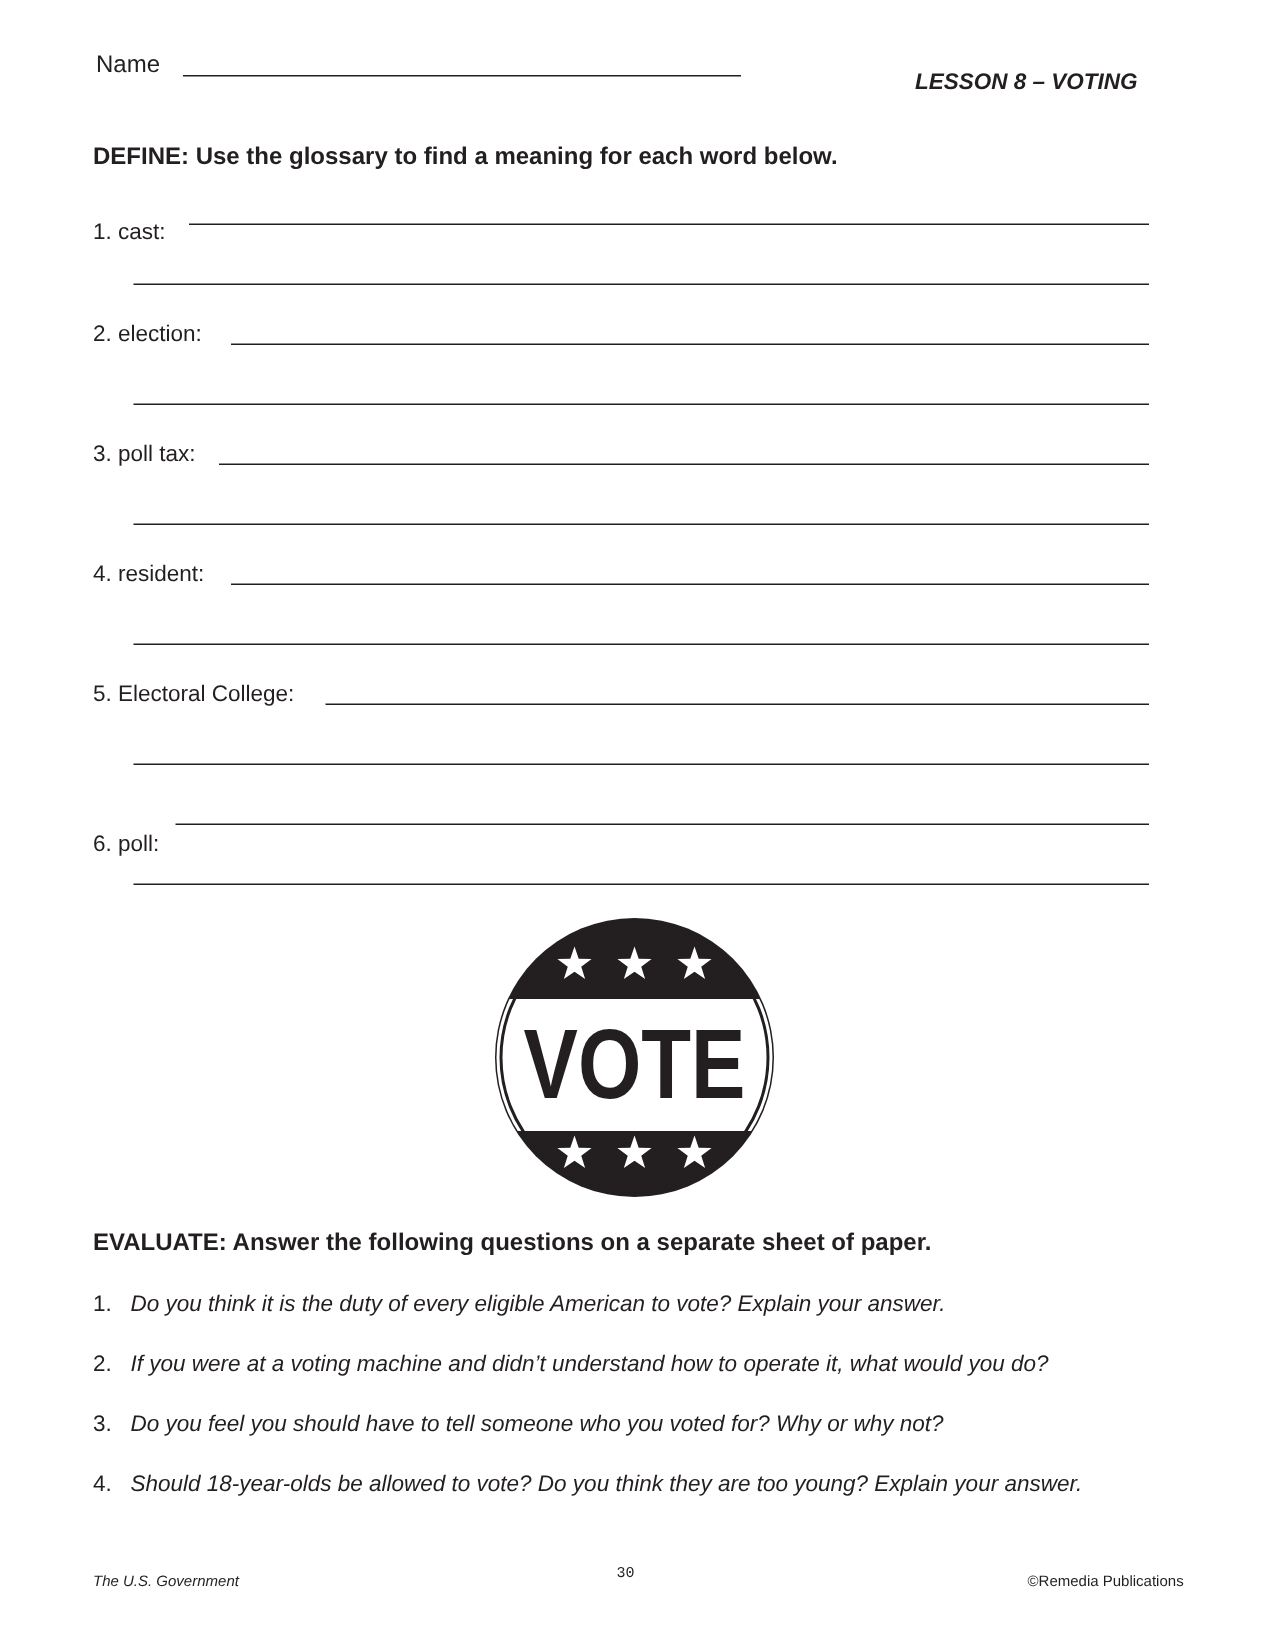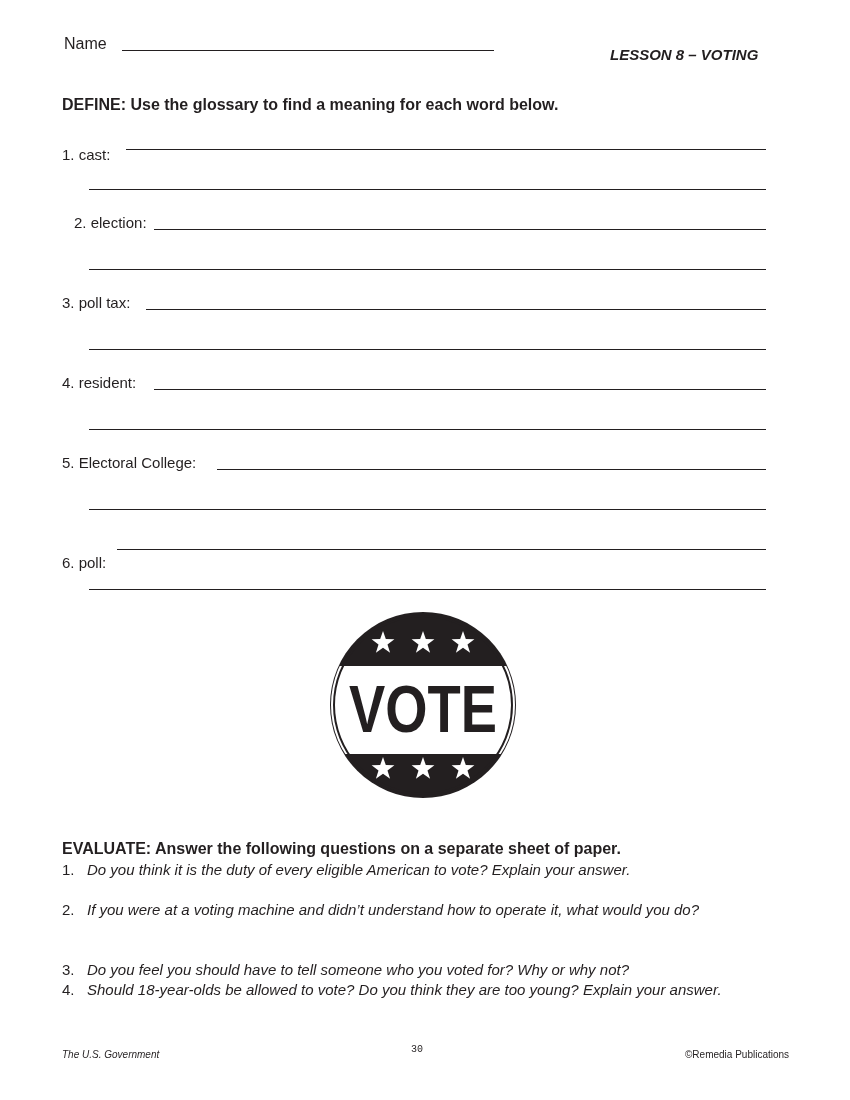--- a/index.html
+++ b/index.html
@@ -5,42 +5,42 @@
   html, body { margin: 0; padding: 0; background: #ffffff; }
   body { width: 850px; height: 1100px; position: relative; font-family: "Liberation Sans", sans-serif; color: #231f20; overflow: hidden; }
   .abs { position: absolute; }
   .name-label { left: 64px; top: 35px; font-size: 16px; }
   .name-line { left: 122px; top: 50px; width: 372px; border-bottom: 1.5px solid #231f20; }
   .lesson { left: 610px; top: 46px; font-size: 15px; font-weight: bold; font-style: italic; text-align: right; }
   .define-head { left: 62px; top: 96px; font-size: 16px; font-weight: bold; }
   .item-label { font-size: 15px; }
   .line { border-bottom: 1.5px solid #231f20; }
   .badge { left: 328px; top: 610px; width: 190px; height: 190px; }
-  .eval-head { left: 62px; top: 820px; font-size: 16px; font-weight: bold; margin-top: 20px; }
+  .eval-head { left: 62px; top: 820px; font-size: 16px; font-weight: bold; }
   .q { left: 62px; font-size: 15px; width: 700px; line-height: 20px; }
   .q .num { display: inline-block; width: 25px; vertical-align: top; }
   .q .text { display: inline-block; width: 670px; vertical-align: top; font-style: italic; }
   .footer-left { left: 62px; top: 1049px; font-size: 10px; font-style: italic; }
   .footer-center { left: 411px; top: 1044px; font-size: 10px; font-family: Liberation Mono, monospace; }
   .footer-right { left: 641px; top: 1049px; font-size: 10px; margin-left: 44px; }
 </style>
 </head>
 <body>
 
 <div class="abs name-label">Name</div>
 <div class="abs name-line"></div>
 <div class="abs lesson">LESSON 8 – VOTING</div>
 
 <div class="abs define-head">DEFINE:  Use the glossary to find a meaning for each word below.</div>
 
 <div class="abs item-label" style="left:62px; top:146px;">1.  cast:</div>
 <div class="abs line" style="left:126px; top:149px; width:640px;"></div>
 <div class="abs line" style="left:89px; top:189px; width:677px;"></div>
 
-<div class="abs item-label" style="left:62px; top:214px;margin-left:12px;">2.  election:</div>
+<div class="abs item-label" style="left:62px; top:214px;">2.  election:</div>
 <div class="abs line" style="left:154px; top:229px; width:612px;"></div>
 <div class="abs line" style="left:89px; top:269px; width:677px;"></div>
 
 <div class="abs item-label" style="left:62px; top:294px;">3.  poll tax:</div>
 <div class="abs line" style="left:146px; top:309px; width:620px;"></div>
 <div class="abs line" style="left:89px; top:349px; width:677px;"></div>
 
 <div class="abs item-label" style="left:62px; top:374px;">4.  resident:</div>
 <div class="abs line" style="left:154px; top:389px; width:612px;"></div>
 <div class="abs line" style="left:89px; top:429px; width:677px;"></div>
@@ -77,21 +77,21 @@
 </div>
 
 <div class="abs eval-head">EVALUATE:  Answer the following questions on a separate sheet of paper.</div>
 
 <div class="abs q" style="top:860px;">
   <span class="num">1.</span><span class="text">Do you think it is the duty of every eligible American to vote? Explain your answer.</span>
 </div>
 <div class="abs q" style="top:900px;">
   <span class="num">2.</span><span class="text">If you were at a voting machine and didn’t understand how to operate it, what would you do?</span>
 </div>
-<div class="abs q" style="top:940px;margin-top:20px;">
+<div class="abs q" style="top:940px;">
   <span class="num">3.</span><span class="text">Do you feel you should have to tell someone who you voted for? Why or why not?</span>
 </div>
 <div class="abs q" style="top:980px;">
   <span class="num">4.</span><span class="text">Should 18-year-olds be allowed to vote? Do you think they are too young? Explain your answer.</span>
 </div>
 
 <div class="abs footer-left">The U.S. Government</div>
 <div class="abs footer-center">30</div>
 <div class="abs footer-right">©Remedia Publications</div>
 

